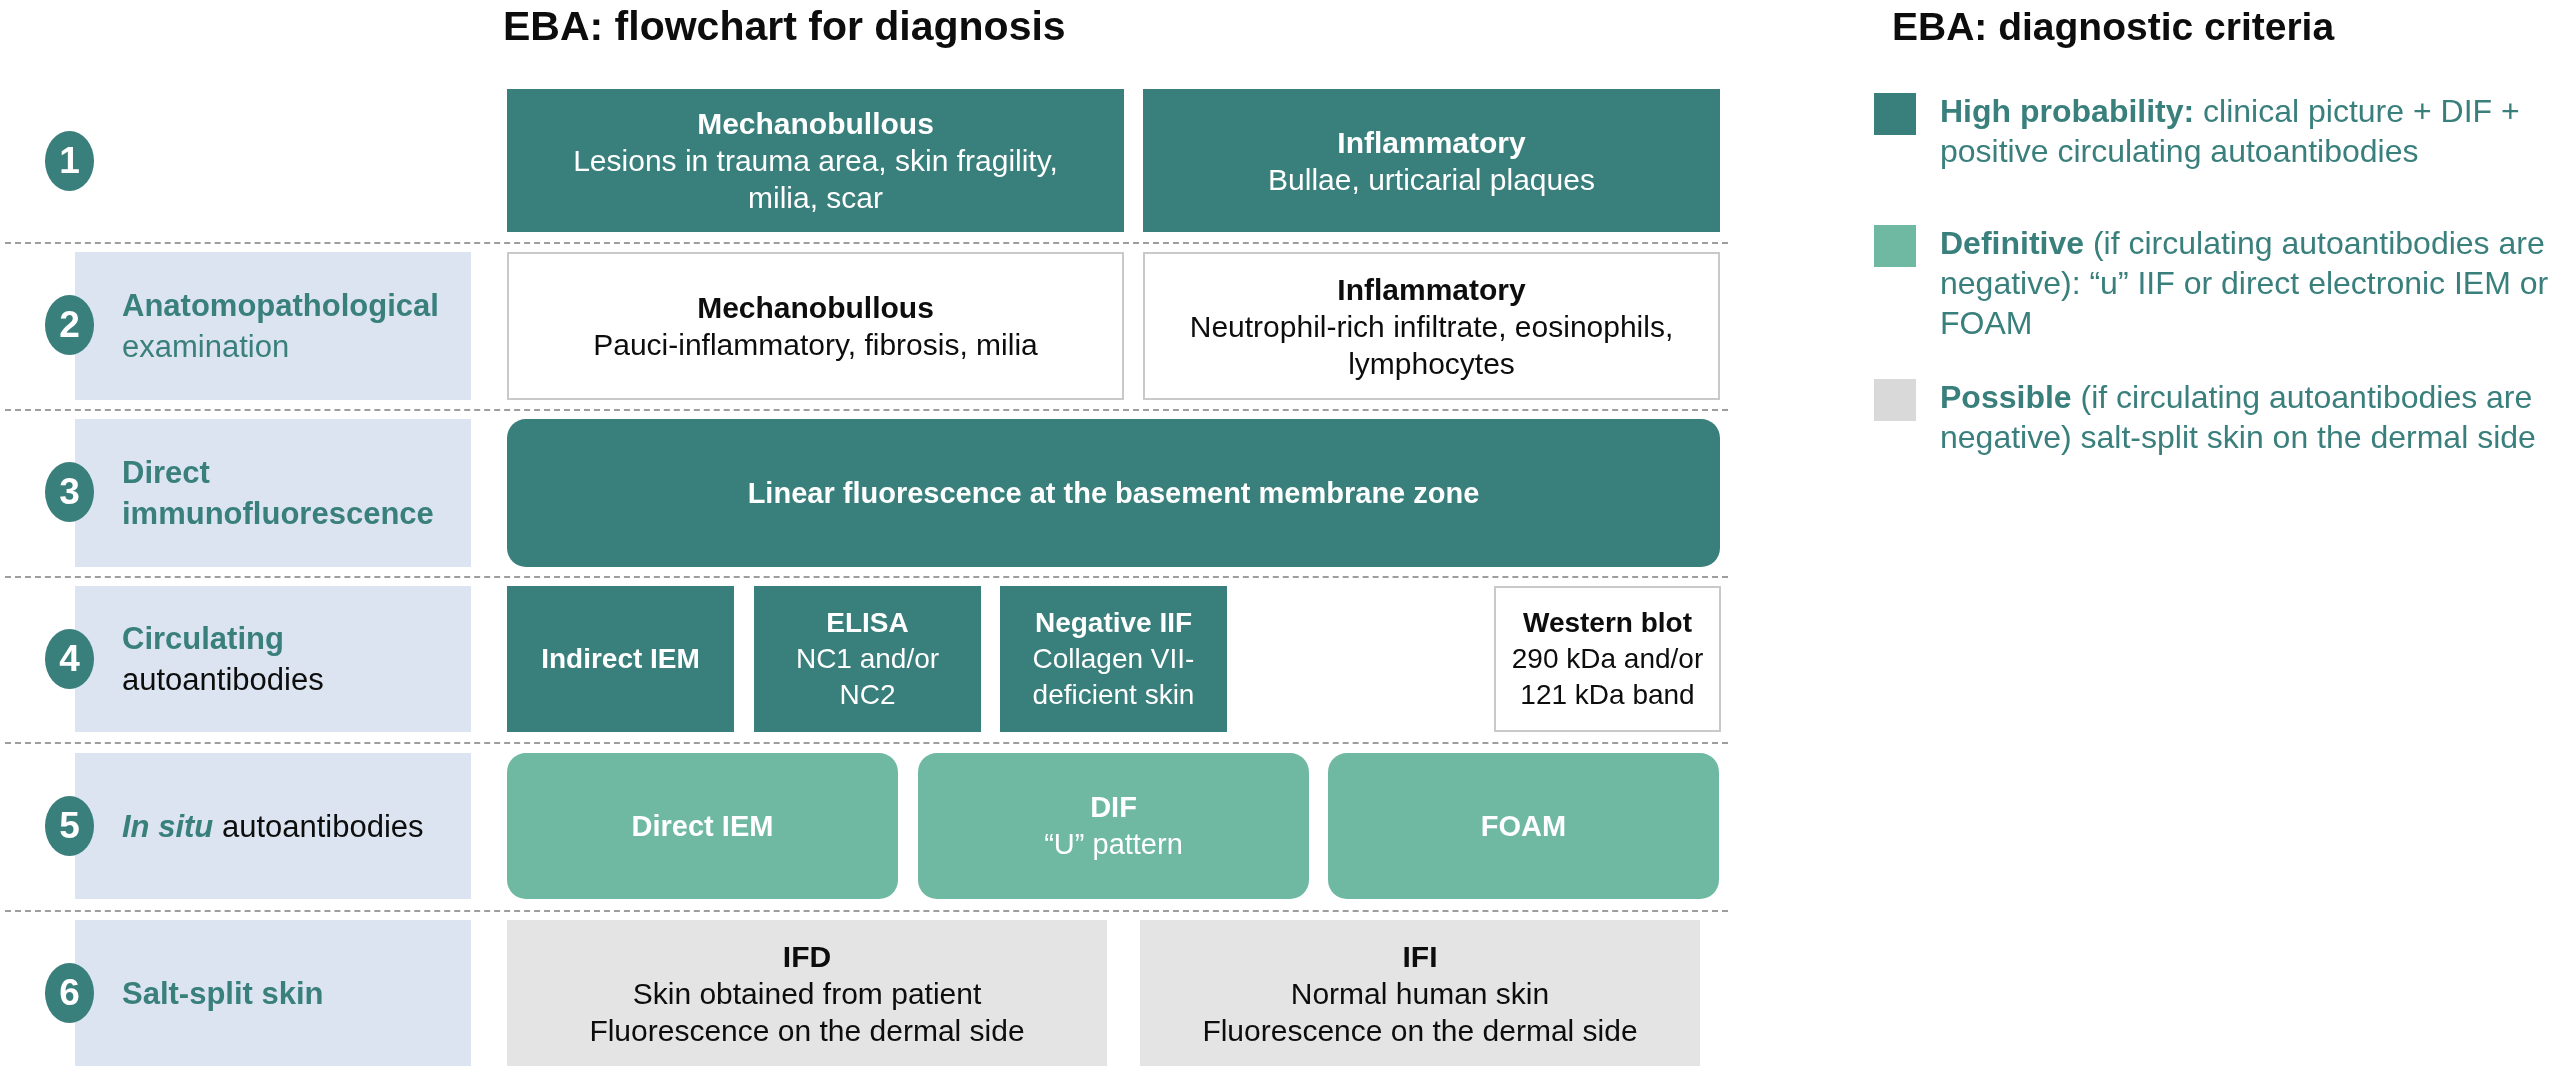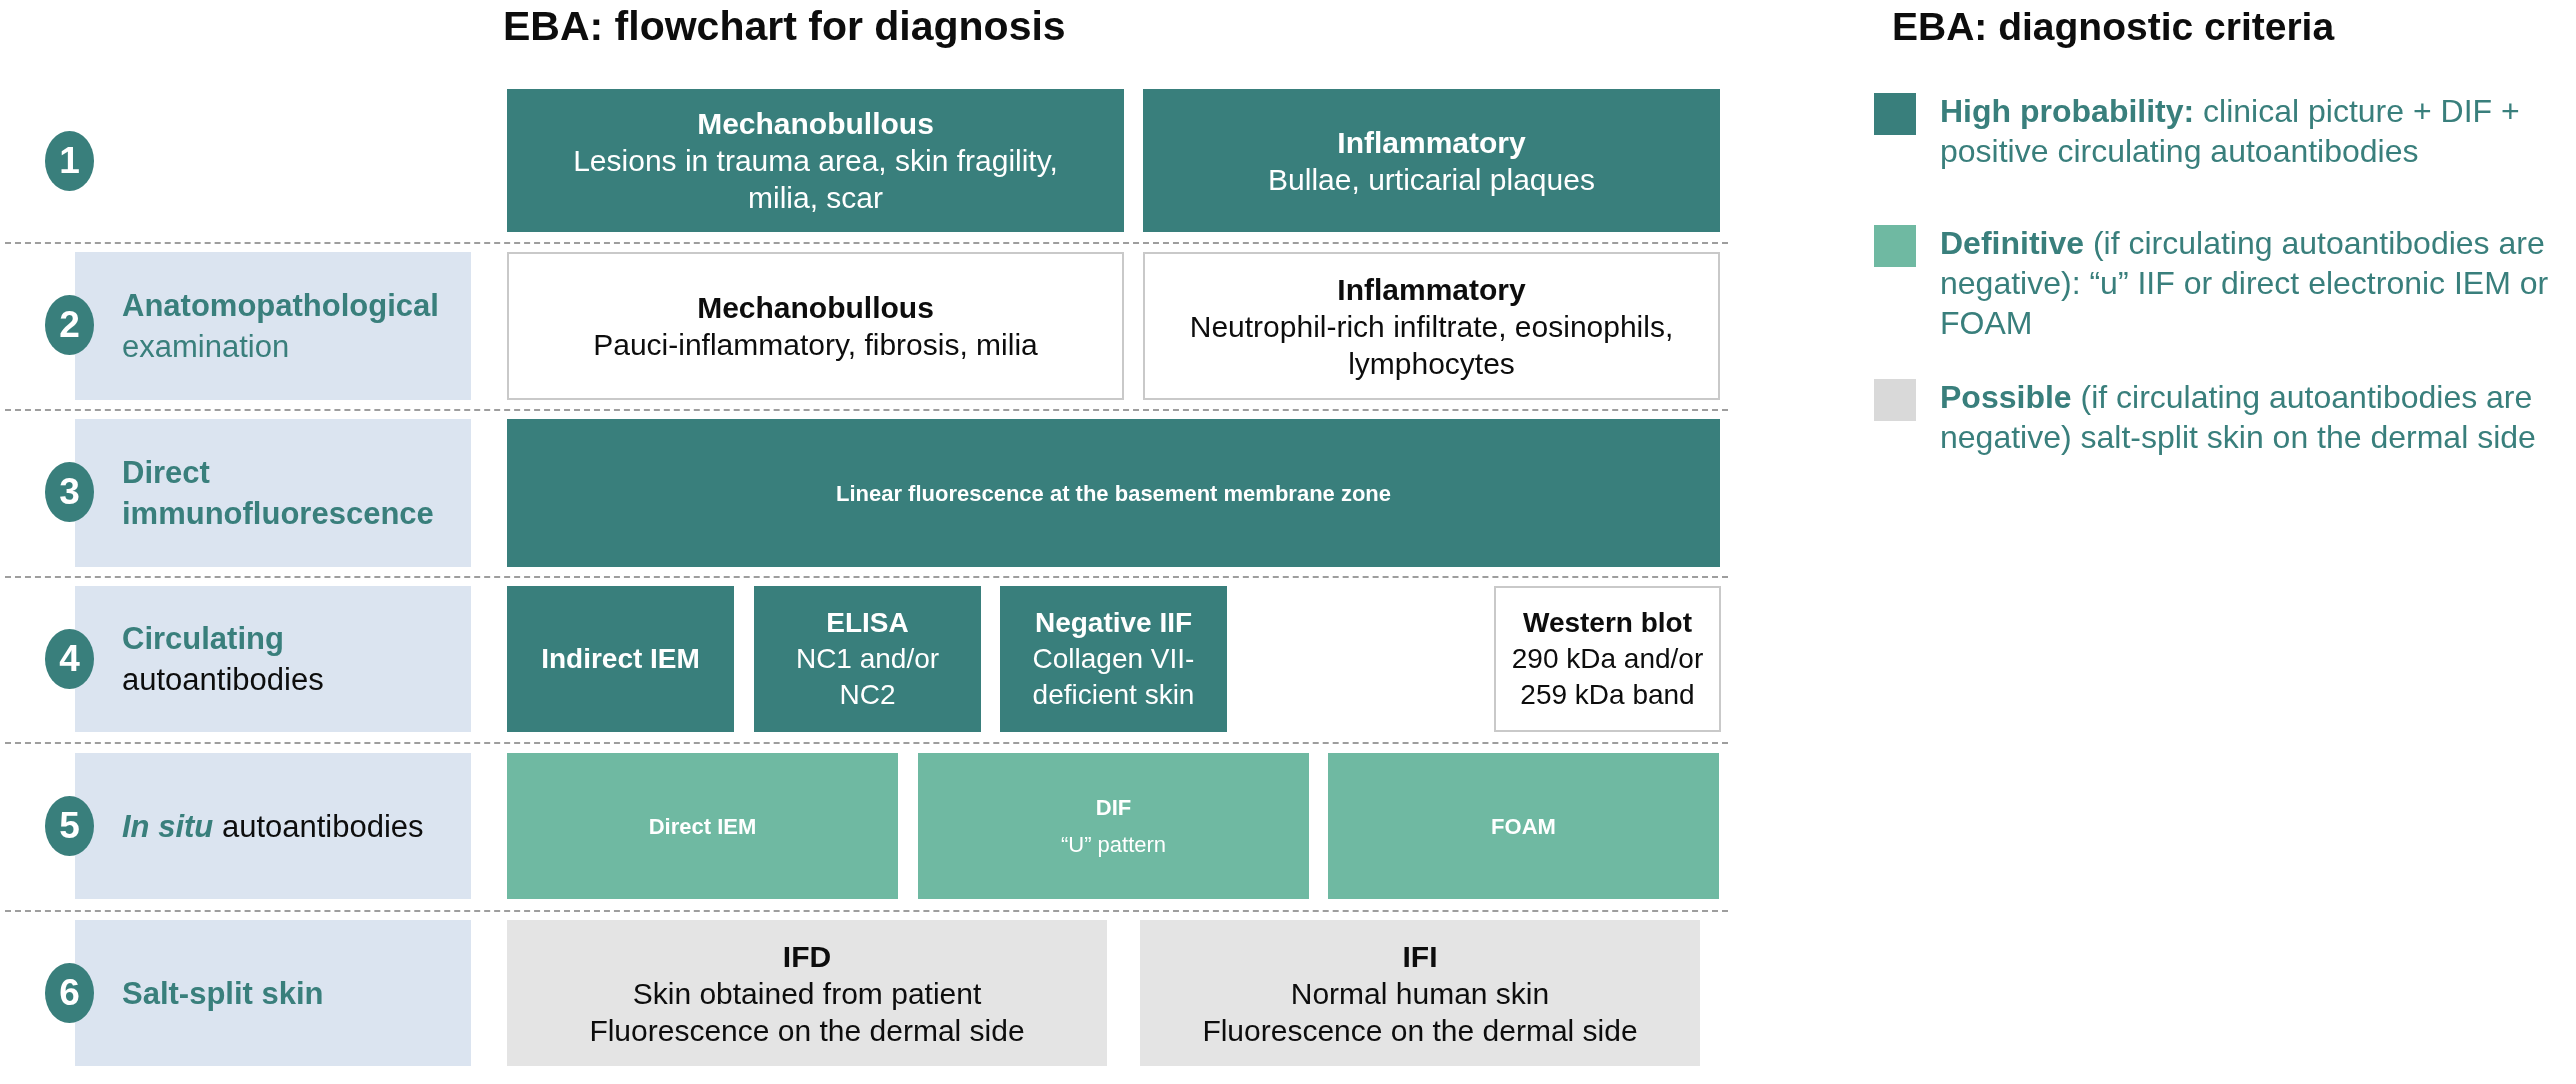--- a/index.html
+++ b/index.html
@@ -34,21 +34,21 @@
     align-items:center;justify-content:center;text-align:center;
     padding:8px 14.6px;font-size:30px;line-height:37px;
   }
   .box .bt{font-weight:bold;white-space:pre-line;}
   .box .bb{white-space:pre-line;}
   .box.teal{background:#397f7c;color:#ffffff;}
   .box.green{background:#6fb9a2;color:#ffffff;}
   .box.white{background:#ffffff;color:#0d0d0d;border:2.4px solid #c9c9c9;}
   .box.grayb{background:#e4e4e4;color:#0d0d0d;}
   .box.small{font-size:28px;line-height:36px;padding:8px 6.5px;}
-  .box.big{font-size:22px;}
+  .box.big{font-size:29px;border-radius:19px;}
 
   .crit{position:absolute;left:1874px;top:91px;width:703px;}
   .crit-item{display:flex;align-items:flex-start;}
   .crit-item.m1{margin-bottom:52px;}
   .crit-item.m2{margin-bottom:34px;}
   .swatch{width:42px;height:42px;flex:0 0 42px;margin-right:24px;margin-top:1.6px;}
   .sw-teal{background:#397f7c;}
   .sw-green{background:#6fb9a2;}
   .sw-gray{background:#d9d9d9;}
   .crit-text{font-size:32px;line-height:40px;color:#397f7c;}
@@ -114,21 +114,21 @@
 NC2</div>
   </div>
   <div class="box teal small" style="left:1000px;top:586px;width:227px;height:146px">
     <div class="bt">Negative IIF</div>
     <div class="bb">Collagen VII-
 deficient skin</div>
   </div>
   <div class="box white small" style="left:1494px;top:586px;width:227px;height:146px">
     <div class="bt">Western blot</div>
     <div class="bb">290 kDa and/or
-259 kDa band</div>
+121 kDa band</div>
   </div>
 
   <div class="stepnum" style="top:796px">5</div>
   <div class="labelbox" style="top:753px;height:146px">
     <div class="labeltext"><span class="lp italic">In situ</span><span class="ls-black"> autoantibodies</span></div>
   </div>
   <div class="box green big" style="left:507px;top:753px;width:391px;height:146px">
     <div class="bt">Direct IEM</div>
   </div>
   <div class="box green big" style="left:918px;top:753px;width:391px;height:146px">

